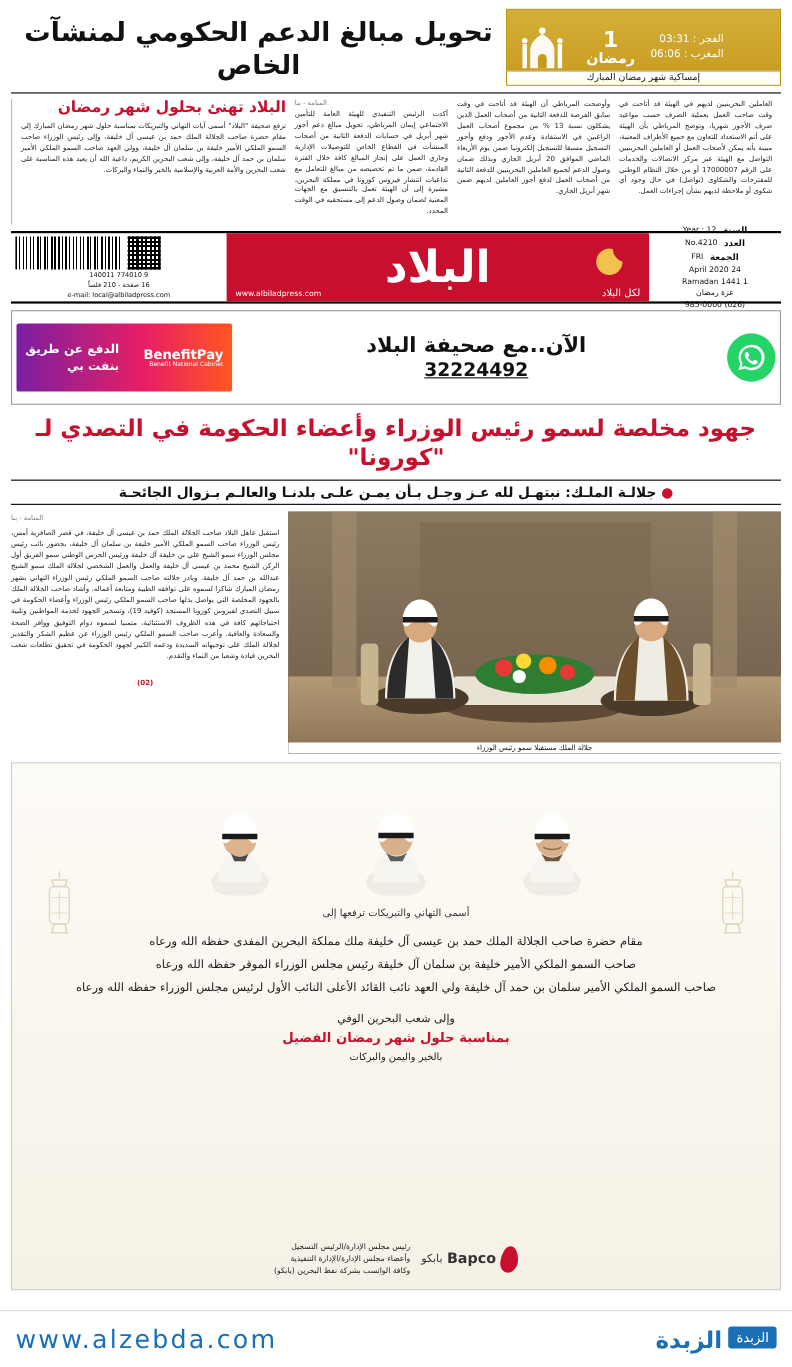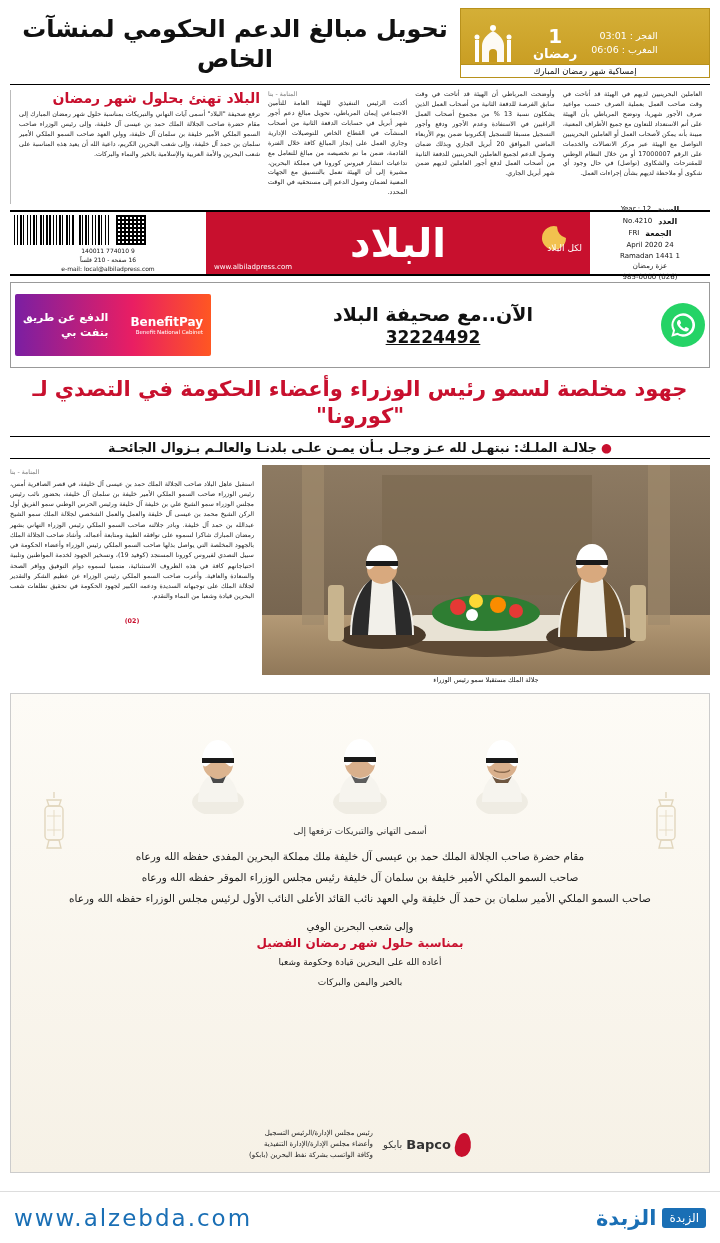--- a/index.html
+++ b/index.html
@@ -129,21 +129,21 @@
     flex: 1;
     background: #c8102e;
     position: relative;
     display: flex; align-items: center; justify-content: center;
   }
   .mast-logo {
     color: #fff; font-size: 40px; font-weight: bold; letter-spacing: -1px;
     font-family: "DejaVu Sans", sans-serif;
   }
   .mast-sub {
-    position: absolute; right: 8px; bottom: 21px; color:#fff; font-size: 9px;
+    position: absolute; right: 8px; bottom: 2px; color:#fff; font-size: 9px;
   }
   .mast-site {
     position: absolute; left: 8px; bottom: 3px; color:#fff; font-size: 7px;
   }
   .moon {
     position:absolute; right: 14px; top: 6px; width: 40px; height: 40px;
   }
   .mast-right {
     width: 120px;
     display:flex; flex-direction: column; justify-content: center; align-items:center;
@@ -259,21 +259,21 @@
   
   .footer {
     position: absolute; left: 0; right: 0; bottom: 0;
     height: 52px;
     background: #ffffff;
     border-top: 1px solid #ddd;
     display:flex; flex-direction: row-reverse; align-items:center; justify-content:space-between;
     padding: 0 14px;
   }
   .footer .url { font-size: 23px; color:#1a6fb5; letter-spacing: 2px; font-family:"DejaVu Sans", sans-serif; }
-  .zb { display:flex; flex-direction: row-reverse; align-items:center; gap:6px; }
+  .zb { display:flex; flex-direction: row-reverse; align-items:flex-start; gap:6px; }
   .zb .zname { font-size: 21px; font-weight:bold; color:#1a6fb5; }
   .zb .zbox { background:#1a6fb5; color:#fff; font-size:12px; padding:3px 7px; border-radius:3px; }
 </style>
 </head>
 <body>
 
 <div class="page">
 
   <div class="top-strip">
 
@@ -287,21 +287,21 @@
           <circle cx="8" cy="17" r="2.5" fill="#fff"></circle>
           <circle cx="40" cy="17" r="2.5" fill="#fff"></circle>
           <path d="M20 42V33a4 4 0 018 0v9z" fill="#c79a1f"></path>
         </svg>
       </div>
       <div class="ramadan-num">
         <div class="n">1</div>
         <div class="w">رمضان</div>
       </div>
       <div class="times">
-        <div><span>الفجر</span> : <span>03:01</span></div>
+        <div><span>الفجر</span> : <span>03:31</span></div>
         <div><span>المغرب</span> : <span>06:06</span></div>
       </div>
       <div class="mubarak-bar">إمساكية شهر رمضان المبارك</div>
     </div>
 
     <div class="headline-col">
       <h1>تحويل مبالغ الدعم الحكومي لمنشآت الخاص</h1>
     </div>
   </div>
 
@@ -518,21 +518,20 @@
       </div>
     </div>
 
     <div class="greet-lines">
       <div class="l0">أسمى التهاني والتبريكات ترفعها إلى</div>
       <div class="ln">مقام حضرة صاحب الجلالة الملك حمد بن عيسى آل خليفة ملك مملكة البحرين المفدى حفظه الله ورعاه</div>
       <div class="ln">صاحب السمو الملكي الأمير خليفة بن سلمان آل خليفة رئيس مجلس الوزراء الموقر حفظه الله ورعاه</div>
       <div class="ln">صاحب السمو الملكي الأمير سلمان بن حمد آل خليفة ولي العهد نائب القائد الأعلى النائب الأول لرئيس مجلس الوزراء حفظه الله ورعاه</div>
       <div class="wali">وإلى شعب البحرين الوفي</div>
       <div class="occ">بمناسبة حلول شهر رمضان الفضيل</div>
-      <div class="wish">أعاده الله على البحرين قيادة وحكومة وشعبا</div>
       <div class="wish">بالخير واليمن والبركات</div>
     </div>
 
     <div class="bapco">
       <div class="sig">
         <div>رئيس مجلس الإدارة/الرئيس التسجيل</div>
         <div>وأعضاء مجلس الإدارة/الإدارة التنفيذية</div>
         <div>وكافة الواتسب بشركة نفط البحرين (بابكو)</div>
       </div>
       <div class="logo-b">

